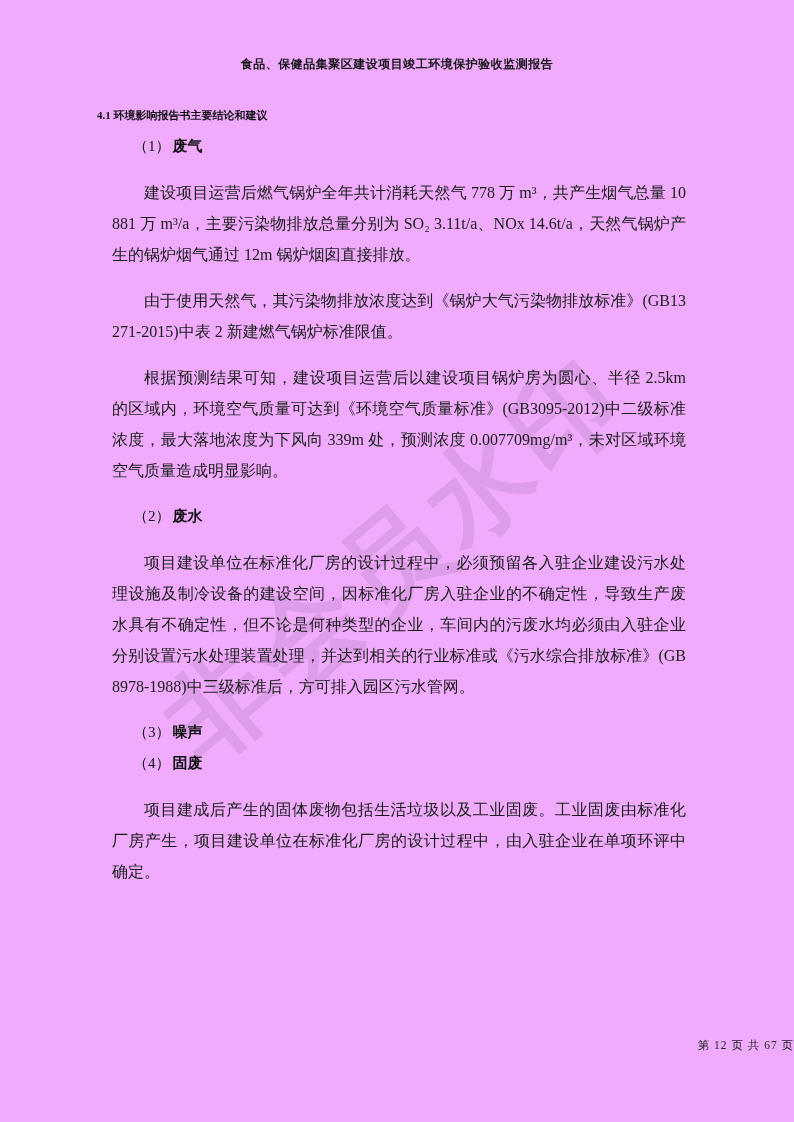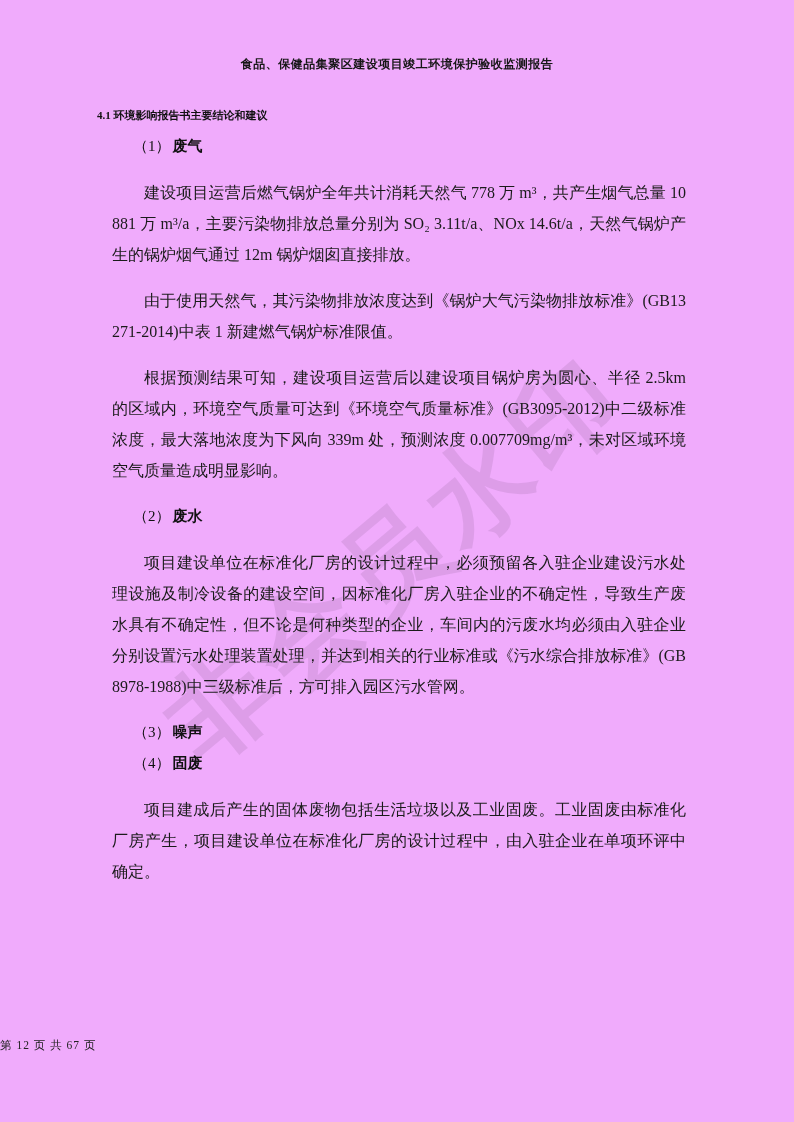--- a/index.html
+++ b/index.html
@@ -49,21 +49,21 @@
   .sec-head .sec-title{font-weight:bold;margin-left:2px;}
   .content p{
     margin:15px;
     font-size:16px;line-height:31px;
     text-align:justify;text-indent:32px;
     color:#1b1b1b;
     word-break:break-all;
   }
   .footer{
     position:absolute;top:1038px;left:0;width:100%;
-    text-align:left;font-size:11.5px;color:#222;
+    text-align:right;font-size:11.5px;color:#222;
     letter-spacing:1px;
   }
 </style>
 </head>
 <body>
 
 <div class="page">
 
   <div class="running-header">食品、保健品集聚区建设项目竣工环境保护验收监测报告</div>
 
@@ -73,21 +73,21 @@
 
     <div class="h2">4.1 环境影响报告书主要结论和建议</div>
 
     <div class="sections">
 
       <div class="section">
         <div class="sec-head">
           <span class="sec-num">（1）</span><span class="sec-title">废气</span>
         </div>
         <p>建设项目运营后燃气锅炉全年共计消耗天然气 778 万 m³，共产生烟气总量 10881 万 m³/a，主要污染物排放总量分别为 SO₂ 3.11t/a、NOx 14.6t/a，天然气锅炉产生的锅炉烟气通过 12m 锅炉烟囱直接排放。</p>
-        <p>由于使用天然气，其污染物排放浓度达到《锅炉大气污染物排放标准》(GB13271-2014)中表 1 新建燃气锅炉标准限值。</p>
+        <p>由于使用天然气，其污染物排放浓度达到《锅炉大气污染物排放标准》(GB13271-2015)中表 2 新建燃气锅炉标准限值。</p>
         <p>根据预测结果可知，建设项目运营后以建设项目锅炉房为圆心、半径 2.5km 的区域内，环境空气质量可达到《环境空气质量标准》(GB3095-2012)中二级标准浓度，最大落地浓度为下风向 339m 处，预测浓度 0.007709mg/m³，未对区域环境空气质量造成明显影响。</p>
       </div>
 
       <div class="section">
         <div class="sec-head">
           <span class="sec-num">（2）</span><span class="sec-title">废水</span>
         </div>
         <p>项目建设单位在标准化厂房的设计过程中，必须预留各入驻企业建设污水处理设施及制冷设备的建设空间，因标准化厂房入驻企业的不确定性，导致生产废水具有不确定性，但不论是何种类型的企业，车间内的污废水均必须由入驻企业分别设置污水处理装置处理，并达到相关的行业标准或《污水综合排放标准》(GB8978-1988)中三级标准后，方可排入园区污水管网。</p>
       </div>
 

